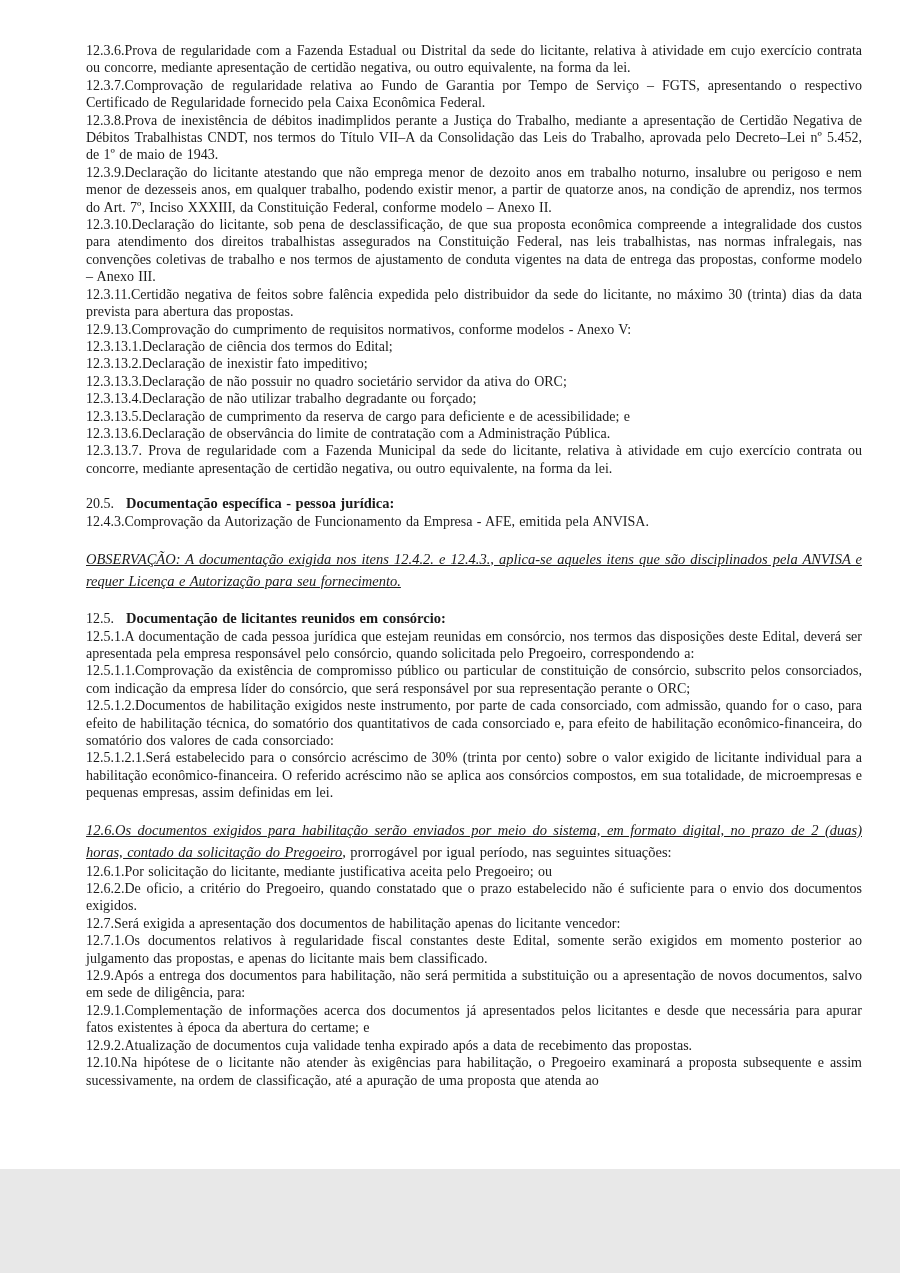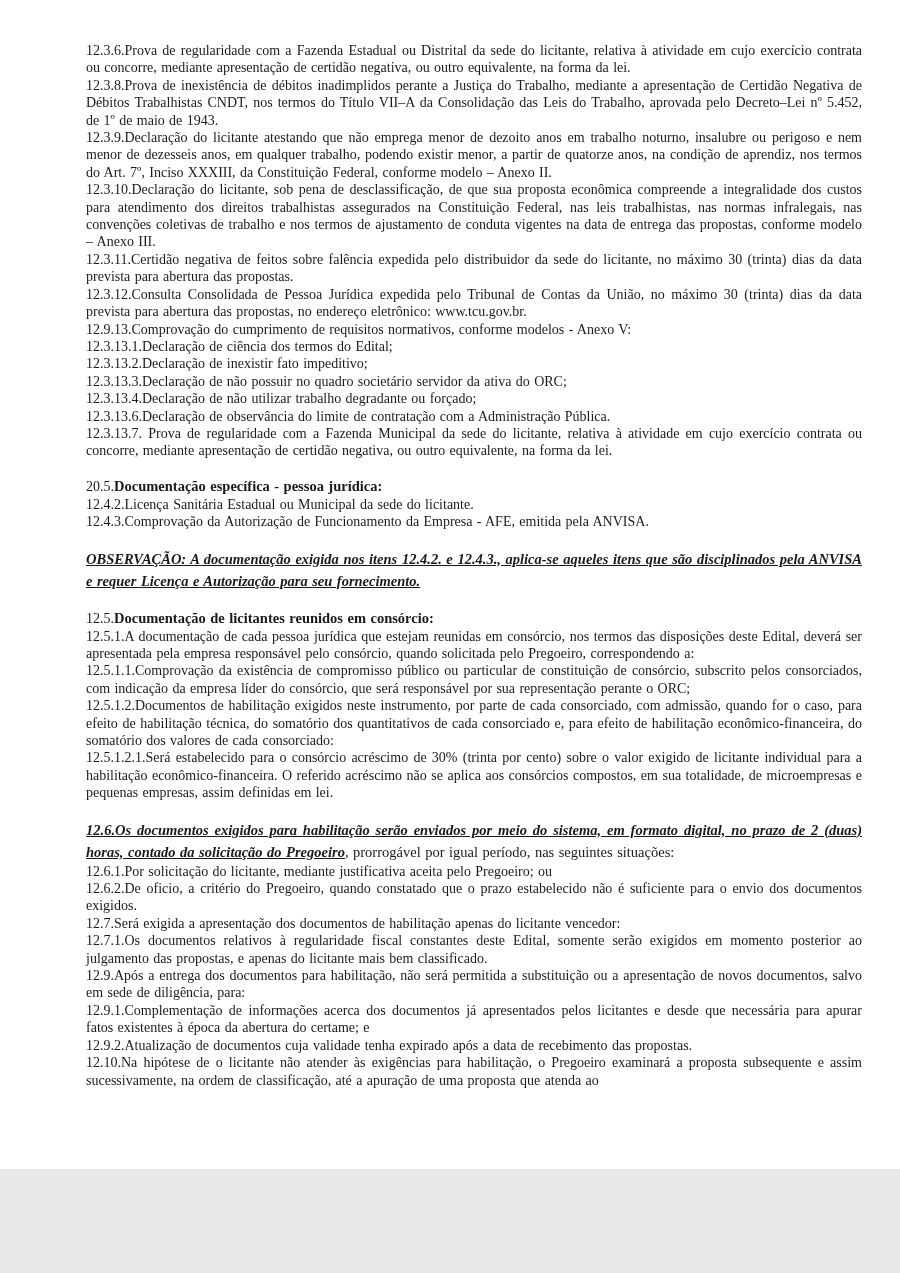--- a/index.html
+++ b/index.html
@@ -24,47 +24,47 @@
     word-spacing: 0.06em;
   }
   p.par.gap { margin-top: 17px; }
   p.par.emphasis {
     font-size: 14.5px;
     line-height: 22px;
   }
   p.par.heading { line-height: 18px; }
   .seg-normal { font-weight: normal; }
   .seg-bold { font-weight: 700; }
-  p.par.heading .seg-bold { font-size: 14.5px; }
+  p.par.heading .seg-bold { font-size: 14.5px; margin-left: 12px; }
   .seg-emphasis {
-    font-weight: 700;
+    font-weight: 400;
     font-style: italic;
     text-decoration: underline;
   }
 </style>
 </head>
 <body>
 
 <div class="page">
   <div>
       <p class="par body"><span class="seg-normal">12.3.6.Prova de regularidade com a Fazenda Estadual ou Distrital da sede do licitante, relativa à atividade em cujo exercício contrata ou concorre, mediante apresentação de certidão negativa, ou outro equivalente, na forma da lei.</span></p>
+      <p class="par body"><span class="seg-normal">12.3.7.Comprovação de regularidade relativa ao Fundo de Garantia por Tempo de Serviço – FGTS, apresentando o respectivo Certificado de Regularidade fornecido pela Caixa Econômica Federal.</span></p>
       <p class="par body"><span class="seg-normal">12.3.8.Prova de inexistência de débitos inadimplidos perante a Justiça do Trabalho, mediante a apresentação de Certidão Negativa de Débitos Trabalhistas CNDT, nos termos do Título VII–A da Consolidação das Leis do Trabalho, aprovada pelo Decreto–Lei nº 5.452, de 1º de maio de 1943.</span></p>
       <p class="par body"><span class="seg-normal">12.3.9.Declaração do licitante atestando que não emprega menor de dezoito anos em trabalho noturno, insalubre ou perigoso e nem menor de dezesseis anos, em qualquer trabalho, podendo existir menor, a partir de quatorze anos, na condição de aprendiz, nos termos do Art. 7º, Inciso XXXIII, da Constituição Federal, conforme modelo – Anexo II.</span></p>
       <p class="par body"><span class="seg-normal">12.3.10.Declaração do licitante, sob pena de desclassificação, de que sua proposta econômica compreende a integralidade dos custos para atendimento dos direitos trabalhistas assegurados na Constituição Federal, nas leis trabalhistas, nas normas infralegais, nas convenções coletivas de trabalho e nos termos de ajustamento de conduta vigentes na data de entrega das propostas, conforme modelo – Anexo III.</span></p>
       <p class="par body"><span class="seg-normal">12.3.11.Certidão negativa de feitos sobre falência expedida pelo distribuidor da sede do licitante, no máximo 30 (trinta) dias da data prevista para abertura das propostas.</span></p>
-      <p class="par body"><span class="seg-normal">12.3.12.Consulta Consolidada de Pessoa Jurídica expedida pelo Tribunal de Contas da União, no máximo 30 (trinta) dias da data prevista para abertura das propostas, no endereço eletrônico: www.tcu.gov.br.</span></p>
       <p class="par body"><span class="seg-normal">12.9.13.Comprovação do cumprimento de requisitos normativos, conforme modelos - Anexo V:</span></p>
       <p class="par body"><span class="seg-normal">12.3.13.1.Declaração de ciência dos termos do Edital;</span></p>
       <p class="par body"><span class="seg-normal">12.3.13.2.Declaração de inexistir fato impeditivo;</span></p>
       <p class="par body"><span class="seg-normal">12.3.13.3.Declaração de não possuir no quadro societário servidor da ativa do ORC;</span></p>
       <p class="par body"><span class="seg-normal">12.3.13.4.Declaração de não utilizar trabalho degradante ou forçado;</span></p>
+      <p class="par body"><span class="seg-normal">12.3.13.5.Declaração de cumprimento da reserva de cargo para deficiente e de acessibilidade; e</span></p>
       <p class="par body"><span class="seg-normal">12.3.13.6.Declaração de observância do limite de contratação com a Administração Pública.</span></p>
       <p class="par body"><span class="seg-normal">12.3.13.7. Prova de regularidade com a Fazenda Municipal da sede do licitante, relativa à atividade em cujo exercício contrata ou concorre, mediante apresentação de certidão negativa, ou outro equivalente, na forma da lei.</span></p>
       <p class="par heading gap"><span class="seg-normal">20.5.</span><span class="seg-bold">Documentação específica - pessoa jurídica:</span></p>
-      <p class="par body"><span class="seg-normal">12.4.2.Licença Sanitária Estadual ou Municipal da sede do licitante.</span></p>
       <p class="par body"><span class="seg-normal">12.4.3.Comprovação da Autorização de Funcionamento da Empresa - AFE, emitida pela ANVISA.</span></p>
       <p class="par emphasis gap"><span class="seg-emphasis">OBSERVAÇÃO: A documentação exigida nos itens 12.4.2. e 12.4.3., aplica-se aqueles itens que são disciplinados pela ANVISA e requer Licença e Autorização para seu fornecimento.</span></p>
       <p class="par heading gap"><span class="seg-normal">12.5.</span><span class="seg-bold">Documentação de licitantes reunidos em consórcio:</span></p>
       <p class="par body"><span class="seg-normal">12.5.1.A documentação de cada pessoa jurídica que estejam reunidas em consórcio, nos termos das disposições deste Edital, deverá ser apresentada pela empresa responsável pelo consórcio, quando solicitada pelo Pregoeiro, correspondendo a:</span></p>
       <p class="par body"><span class="seg-normal">12.5.1.1.Comprovação da existência de compromisso público ou particular de constituição de consórcio, subscrito pelos consorciados, com indicação da empresa líder do consórcio, que será responsável por sua representação perante o ORC;</span></p>
       <p class="par body"><span class="seg-normal">12.5.1.2.Documentos de habilitação exigidos neste instrumento, por parte de cada consorciado, com admissão, quando for o caso, para efeito de habilitação técnica, do somatório dos quantitativos de cada consorciado e, para efeito de habilitação econômico-financeira, do somatório dos valores de cada consorciado:</span></p>
       <p class="par body"><span class="seg-normal">12.5.1.2.1.Será estabelecido para o consórcio acréscimo de 30% (trinta por cento) sobre o valor exigido de licitante individual para a habilitação econômico-financeira. O referido acréscimo não se aplica aos consórcios compostos, em sua totalidade, de microempresas e pequenas empresas, assim definidas em lei.</span></p>
       <p class="par emphasis gap"><span class="seg-emphasis">12.6.Os documentos exigidos para habilitação serão enviados por meio do sistema, em formato digital, no prazo de 2 (duas) horas, contado da solicitação do Pregoeiro</span><span class="seg-normal">, prorrogável por igual período, nas seguintes situações:</span></p>
       <p class="par body"><span class="seg-normal">12.6.1.Por solicitação do licitante, mediante justificativa aceita pelo Pregoeiro; ou</span></p>
       <p class="par body"><span class="seg-normal">12.6.2.De oficio, a critério do Pregoeiro, quando constatado que o prazo estabelecido não é suficiente para o envio dos documentos exigidos.</span></p>

